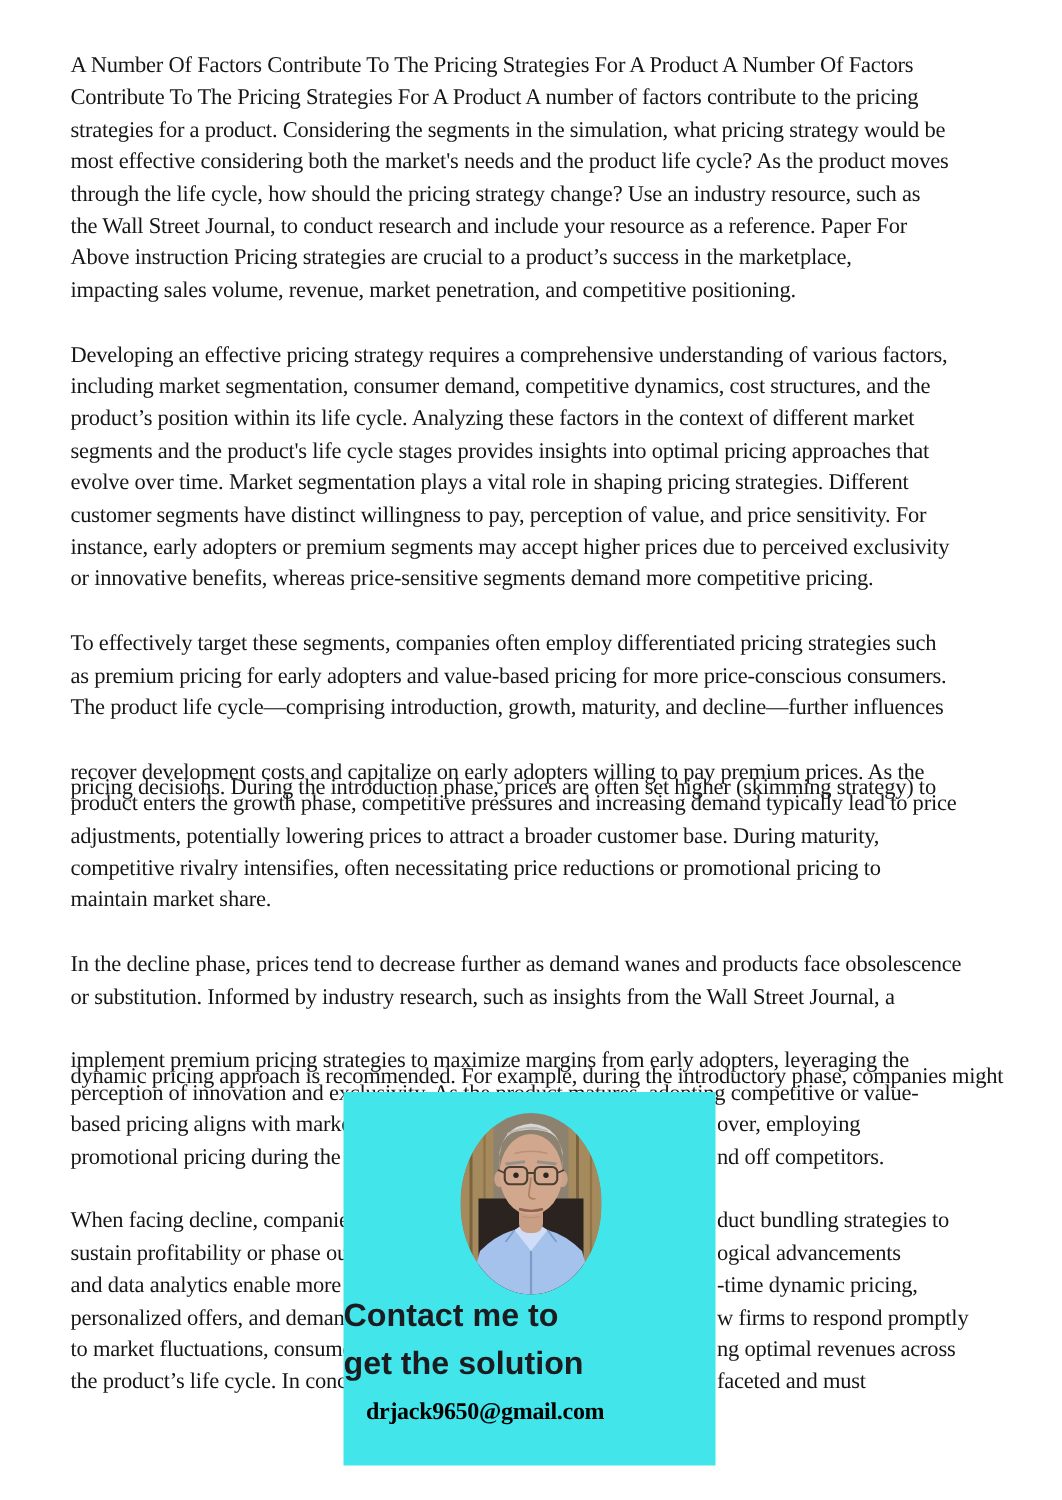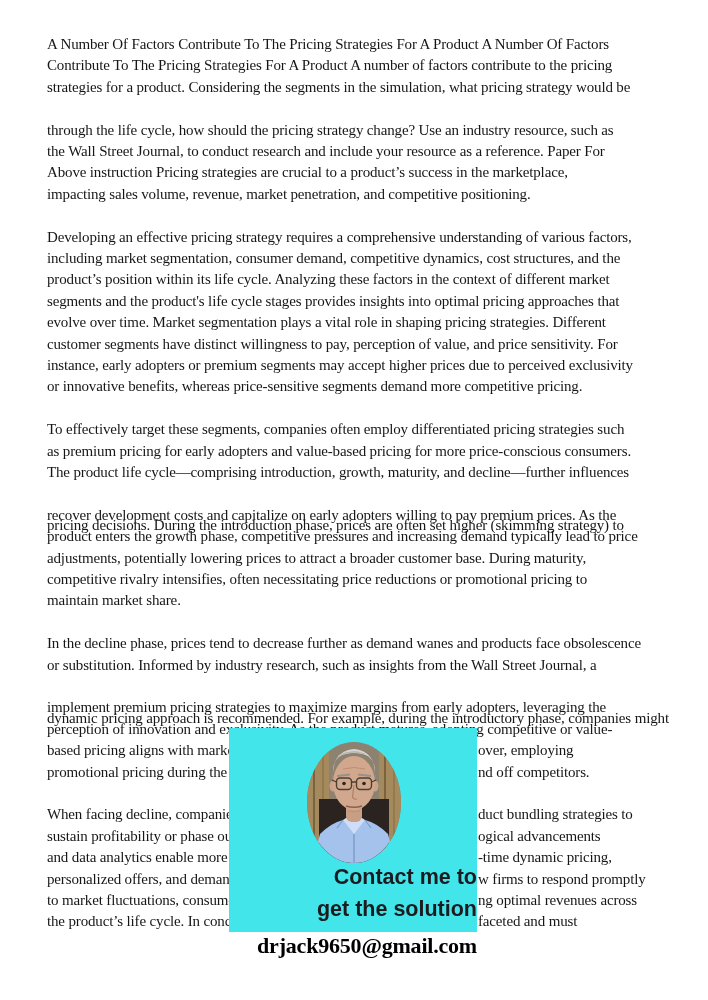--- a/index.html
+++ b/index.html
@@ -8,45 +8,46 @@
     font-family:"Liberation Serif",serif;overflow:hidden;
   }
   #doc{position:absolute;left:0;top:0;width:708px;height:1000px;}
   .tline{
     position:absolute;left:47px;height:22px;
     font-size:15px;letter-spacing:-0.15px;color:#161616;
     white-space:pre;line-height:21px;
   }
   .rfrag{position:absolute;left:431px;top:0;white-space:pre;}
   .overlay{
-    position:absolute;left:229px;top:728px;width:248px;height:204px;
-    background:#41e5ea;z-index:5;text-align:right;
+    position:absolute;left:229px;top:728px;width:248px;height:249px;
+    background:#41e5ea;z-index:5;text-align:left;
   }
   .photo{
     position:absolute;left:78px;top:14px;width:94px;height:121px;
   }
   .photo svg{display:block;width:94px;height:121px;}
   .headline{
     position:absolute;top:133px;left:0;right:0;
     font-family:"Liberation Sans",sans-serif;font-weight:700;
     font-size:21.5px;line-height:32px;color:#1b1b20;
   }
   .email{
-    position:absolute;top:205px;left:0;right:0;
+    position:absolute;top:205px;left:15px;right:0;
     font-family:"Liberation Serif",serif;font-weight:700;
-    font-size:22px;color:#000000;letter-spacing:-0.2px;
+    font-size:16px;color:#000000;letter-spacing:-0.2px;
   }
 </style>
 </head>
 <body style="background: rgb(255, 255, 255);">
 
 <div id="doc">
     <div class="tline" style="top: 34px;">A Number Of Factors Contribute To The Pricing Strategies For A Product A Number Of Factors</div>
     <div class="tline" style="top: 55.4px;">Contribute To The Pricing Strategies For A Product A number of factors contribute to the pricing</div>
     <div class="tline" style="top: 76.8px;">strategies for a product. Considering the segments in the simulation, what pricing strategy would be</div>
+    <div class="tline" style="top: 98.2px;">most effective considering both the market's needs and the product life cycle? As the product moves</div>
     <div class="tline" style="top: 119.6px;">through the life cycle, how should the pricing strategy change? Use an industry resource, such as</div>
     <div class="tline" style="top: 141px;">the Wall Street Journal, to conduct research and include your resource as a reference. Paper For</div>
     <div class="tline" style="top: 162.4px;">Above instruction Pricing strategies are crucial to a product’s success in the marketplace,</div>
     <div class="tline" style="top: 183.8px;">impacting sales volume, revenue, market penetration, and competitive positioning.</div>
     <div class="tline" style="top: 248px;">including market segmentation, consumer demand, competitive dynamics, cost structures, and the</div>
     <div class="tline" style="top: 226.6px;">Developing an effective pricing strategy requires a comprehensive understanding of various factors,</div>
     <div class="tline" style="top: 269.4px; text-align: center;">product’s position within its life cycle. Analyzing these factors in the context of different market</div>
     <div class="tline" style="top: 290.8px;">segments and the product's life cycle stages provides insights into optimal pricing approaches that</div>
     <div class="tline" style="top: 312.2px;">evolve over time. Market segmentation plays a vital role in shaping pricing strategies. Different</div>
     <div class="tline" style="top: 333.6px;">customer segments have distinct willingness to pay, perception of value, and price sensitivity. For</div>

